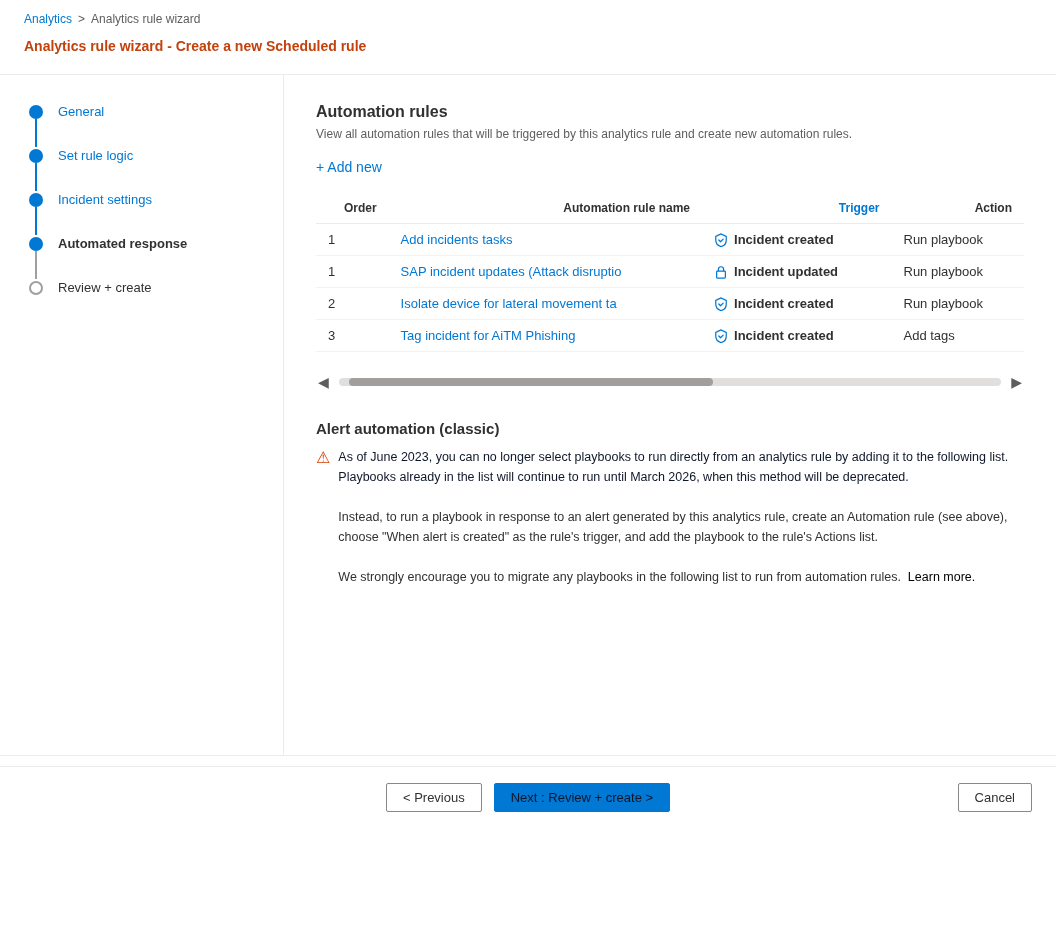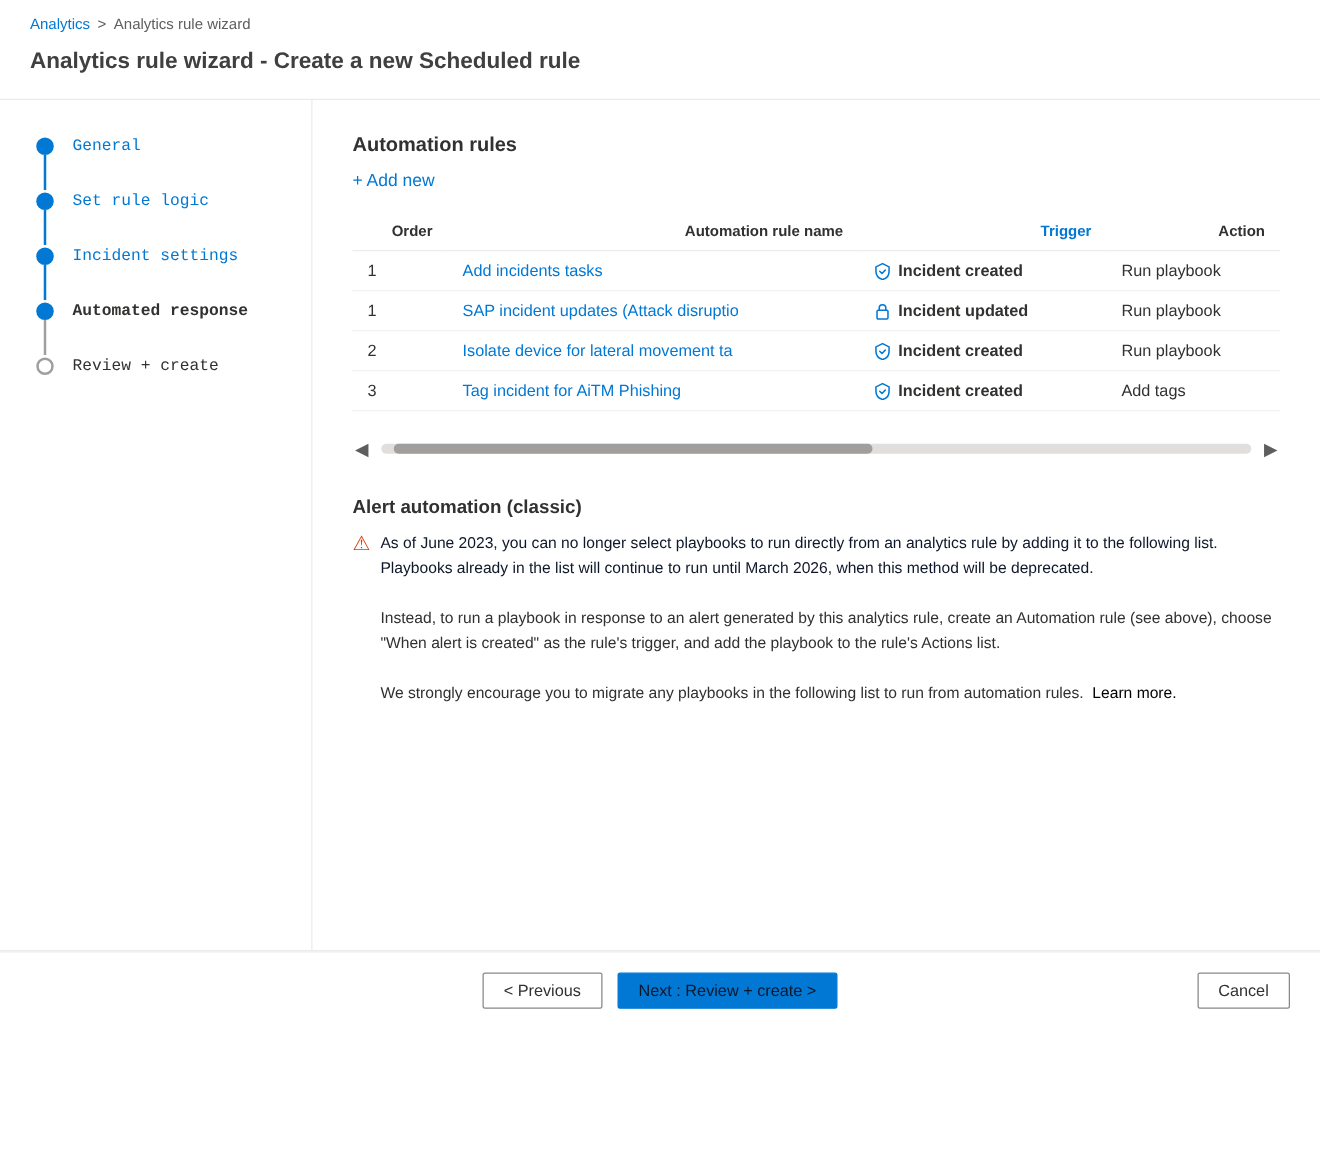--- a/index.html
+++ b/index.html
@@ -23,46 +23,45 @@
     }
     .breadcrumb a {
       color: #0078d4;
       text-decoration: none;
     }
     .breadcrumb-sep { color: #605e5c; font-size: 12px; }
 
     
     .page-title {
       padding: 8px 24px 20px 24px;
-      font-size: 18px;
+      font-size: 14px;
       font-weight: 600;
-      color: #404040;
+      color: #c2410c;
     }
 
     
     .divider {
       border: none;
       border-top: 1px solid #edebe9;
       margin: 0 0 0 0;
     }
 
     
     .main-layout {
       display: flex;
       flex: 1;
       min-height: 680px;
     }
 
     
     .sidebar {
-      width: 250px;
+      width: 284px;
       padding: 28px 24px;
       flex-shrink: 0;
       border-right: 1px solid #edebe9;
-      font-family: Liberation Mono, monospace;
     }
     .wizard-step {
       display: flex;
       align-items: flex-start;
       margin-bottom: 0;
       position: relative;
     }
     .step-connector-area {
       display: flex;
       flex-direction: column;
@@ -256,20 +255,21 @@
     }
     .bottom-bar-wrapper {
       position: relative;
       border-top: 1px solid #edebe9;
       padding: 16px 24px;
       display: flex;
       align-items: center;
       justify-content: center;
       gap: 12px;
       background: #fff;
+      margin-top: 10px;
     }
   </style>
 </head>
 <body>
 
 <div class="breadcrumb">
   <a>Analytics</a>
   <span class="breadcrumb-sep">&gt;</span>
   <span>Analytics rule wizard</span>
 </div>
@@ -319,20 +319,21 @@
         <div class="step-dot empty"></div>
       </div>
       <span class="step-label">Review + create</span>
     </div>
 
   </div>
 
   <div class="content-area">
 
     <div class="section-title">Automation rules</div>
+    <div class="section-desc">View all automation rules that will be triggered by this analytics rule and create new automation rules.</div>
 
     <button class="add-new-btn">+ Add new</button>
 
     <table class="rules-table">
       <thead>
         <tr>
           <th>Order</th>
           <th>Automation rule name</th>
           <th style="color:#0078d4;">Trigger</th>
           <th>Action</th>

